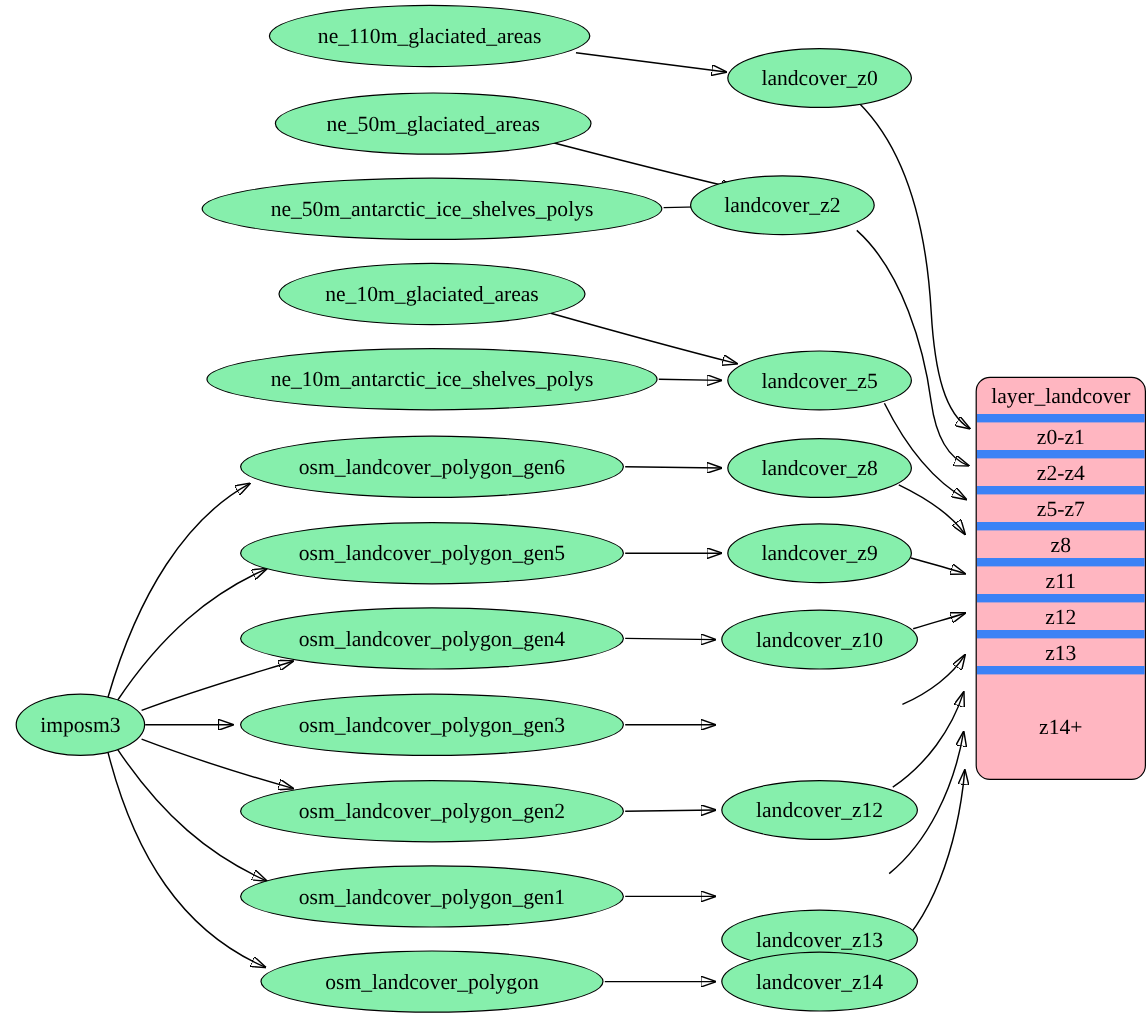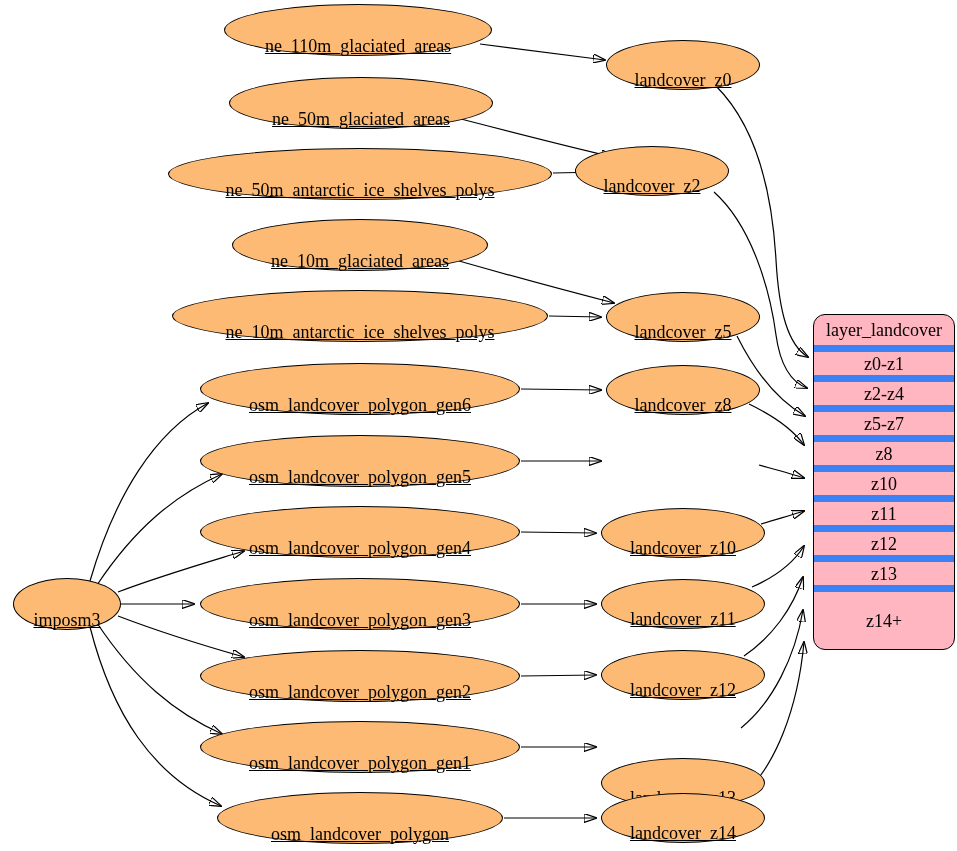--- a/index.html
+++ b/index.html
@@ -4,23 +4,23 @@
 <style>
   html,body { margin:0; padding:0; background:#ffffff; }
   .stage {
     position:relative; width:957px; height:851px; background:#ffffff;
     font-family:"Liberation Serif", serif; color:#000;
   }
   svg.edges { position:absolute; left:0; top:0; width:957px; height:851px; }
   svg.edges path { fill:none; stroke:#000; stroke-width:1.2px; }
   .node {
     position:absolute; box-sizing:border-box;
-    border:1px solid #000; border-radius:50%; background:#fdba74;
-    display:flex; align-items:flex-end; justify-content:center;
-    font-size:18px; line-height:1; white-space:nowrap;text-decoration:underline;
+    border:1px solid #000; border-radius:50%; background:#86efac;
+    display:flex; align-items:center; justify-content:center;
+    font-size:18px; line-height:1; white-space:nowrap;
   }
   .record {
     position:absolute; box-sizing:border-box;
     left:813px; top:314px; width:142px; height:336px;
     background:#ffb6c1; border:1px solid #000; border-radius:12px;
     display:flex; flex-direction:column; overflow:hidden;
   }
   .record .cell {
     box-sizing:border-box; flex:0 0 30px;
     display:flex; align-items:center; justify-content:center;
@@ -121,42 +121,41 @@
   </div>
   <div class="node" style="left:575px; top:146px; width:154px; height:50px;">
     <span>landcover_z2</span>
   </div>
   <div class="node" style="left:606px; top:292px; width:154px; height:50px;">
     <span>landcover_z5</span>
   </div>
   <div class="node" style="left:606px; top:365px; width:154px; height:50px;">
     <span>landcover_z8</span>
   </div>
+  <div class="node" style="left:606px; top:436px; width:154px; height:50px;">
+    <span>landcover_z9</span>
+  </div>
   <div class="node" style="left:601px; top:508px; width:164px; height:50px;">
     <span>landcover_z10</span>
-  </div>
-  <div class="node" style="left:601px; top:579px; width:164px; height:50px;">
-    <span>landcover_z11</span>
   </div>
   <div class="node" style="left:601px; top:650px; width:164px; height:50px;">
     <span>landcover_z12</span>
   </div>
   <div class="node" style="left:601px; top:758px; width:164px; height:50px;">
     <span>landcover_z13</span>
   </div>
   <div class="node" style="left:601px; top:793px; width:164px; height:50px;">
     <span>landcover_z14</span>
   </div>
 
   <div class="record">
     <div class="cell">layer_landcover</div>
     <div class="cell">z0-z1</div>
     <div class="cell">z2-z4</div>
     <div class="cell">z5-z7</div>
     <div class="cell">z8</div>
-    <div class="cell">z10</div>
     <div class="cell">z11</div>
     <div class="cell">z12</div>
     <div class="cell">z13</div>
     <div class="cell">z14+</div>
   </div>
 
 </div>
 
 </body></html>

